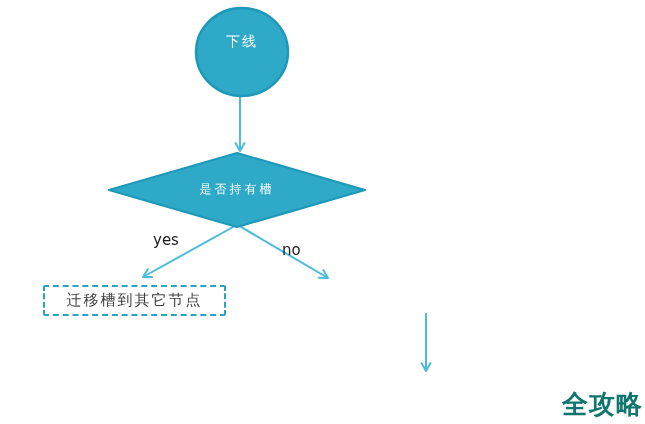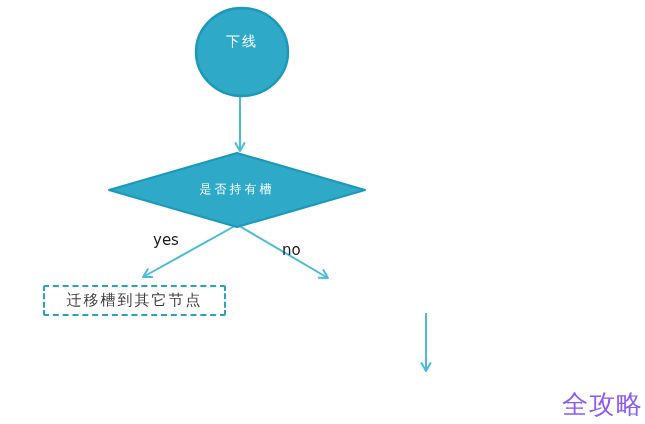--- a/index.html
+++ b/index.html
@@ -79,22 +79,22 @@
     box-sizing: border-box;
   }
   .box-migrate { left: 43px;  top: 285px; width: 183px; height: 31px; }
   .box-notify  { left: 333px; top: 284px; width: 206px; height: 29px; }
   .box-close   { left: 339px; top: 376px; width: 208px; height: 33px; }
   .watermark {
     position: absolute;
     right: 2px;
     bottom: 2px;
     font-size: 26px;
-    font-weight: normal;
-    color: #8b5cf6;
+    font-weight: bold;
+    color: #0f766e;
     letter-spacing: 1px;
   }
 </style>
 </head>
 <body>
 
 <div class="canvas">
 
   <svg class="layer" viewBox="0 0 645 424">
     <defs>

